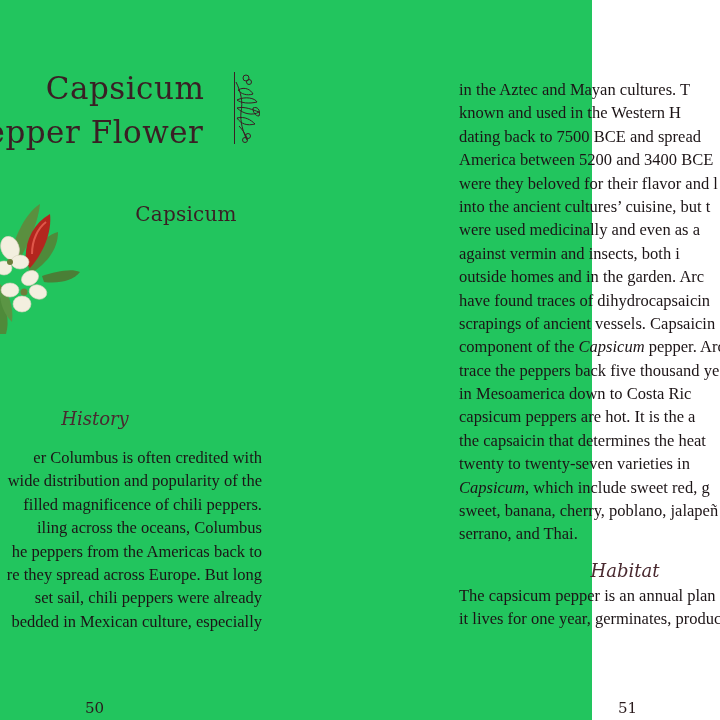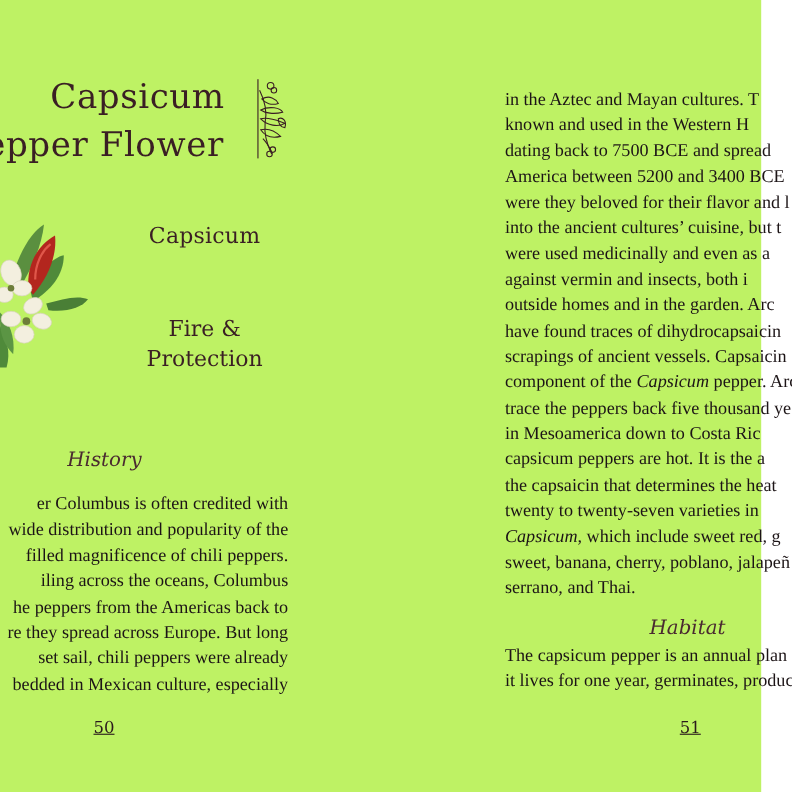--- a/index.html
+++ b/index.html
@@ -5,23 +5,23 @@
     html, body {
       margin: 0;
       padding: 0;
       width: 720px;
       height: 720px;
       background: #ffffff;
       overflow: hidden;
     }
     .spread {
       position: relative;
-      width: 692px;
+      width: 592px;
       height: 720px;
-      background: #bef264;
+      background: #22c55e;
       color: #2a1a1c;
     }
     .page {
       position: absolute;
       top: 0;
       height: 720px;
     }
     .page-left { left: 0; width: 360px; }
     .page-right { left: 360px; width: 360px; }
 
@@ -145,25 +145,24 @@
     .habitat-body {
       left: 459px;
       top: 584px;
       width: 300px;
     }
     .habitat-body .line { text-align: left; text-align-last: left; }
     em { font-style: italic; }
 
     .page-number {
       position: absolute;
-      top: 652px;
+      top: 699px;
       font-family: "DejaVu Serif", serif;
       font-size: 15px;
       color: #2a1a1c;
-      text-decoration: underline;
     }
     .page-number-left { left: 85px; }
     .page-number-right { left: 618px; }
   </style>
 </head>
 <body>
 
 <div class="spread">
 
   <div class="page page-left">
@@ -212,24 +211,20 @@
         <ellipse cx="10" cy="94" rx="9" ry="7"></ellipse>
       </g>
       <circle cx="10" cy="66" r="3" fill="#6d7d3a"></circle>
       <circle cx="24" cy="96" r="3.5" fill="#6d7d3a"></circle>
     </svg>
 
     <div class="latin">
       <span>Capsicum</span>
     </div>
 
-    <div class="attributes">
-      <span>Fire &amp;</span>
-      <span>Protection</span>
-    </div>
 
     <h2 class="section-heading history-heading">History</h2>
 
     <div class="body-text left-body">
       <span class="line">er Columbus is often credited with</span>
       <span class="line">wide distribution and popularity of the</span>
       <span class="line">filled magnificence of chili peppers.</span>
       <span class="line">iling across the oceans, Columbus</span>
       <span class="line">he peppers from the Americas back to</span>
       <span class="line">re they spread across Europe. But long</span>

